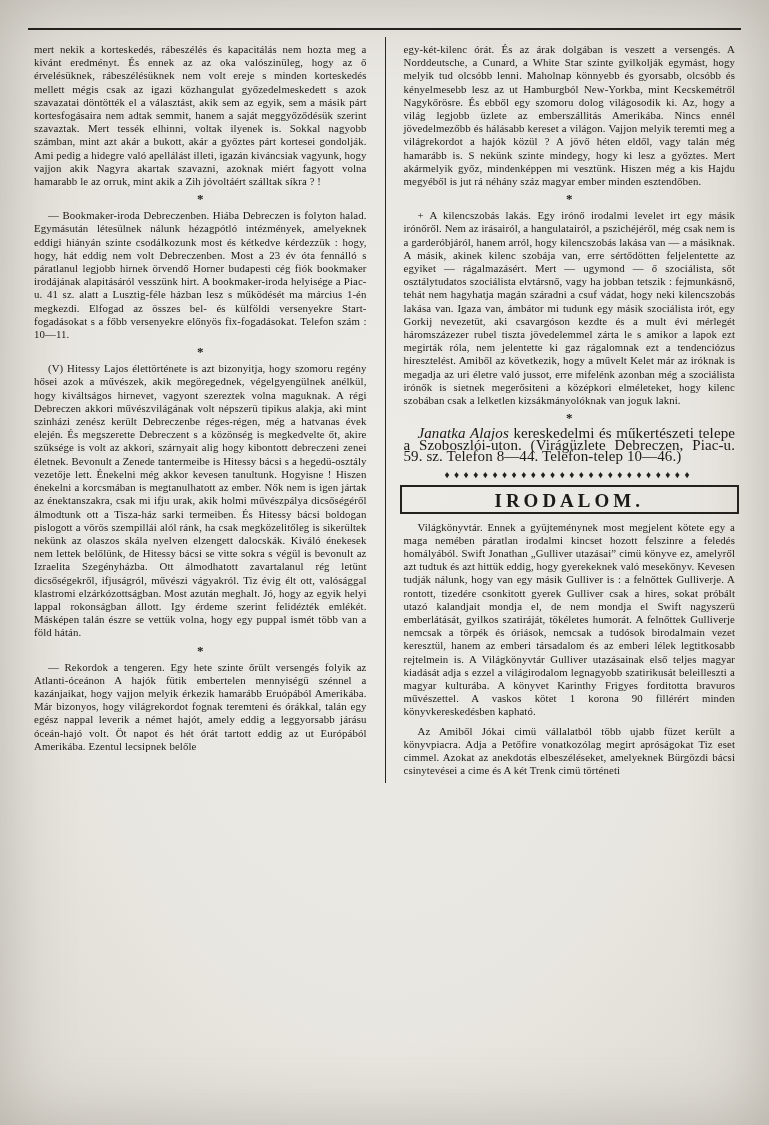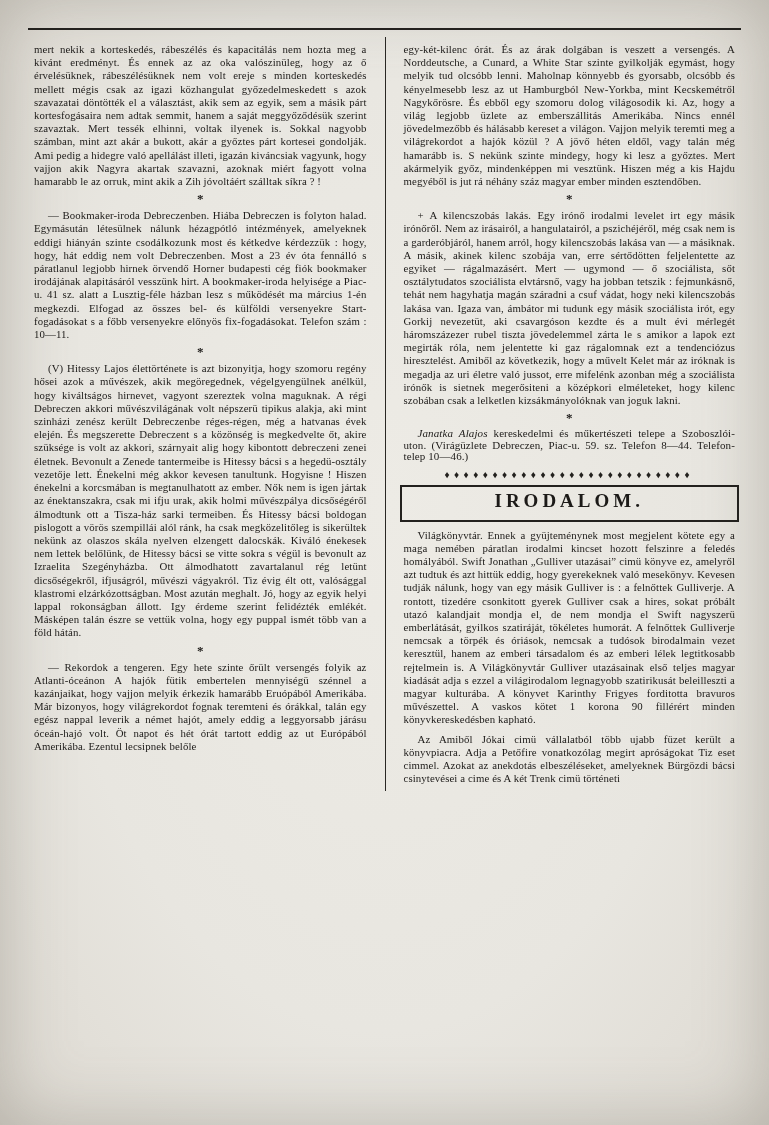--- a/index.html
+++ b/index.html
@@ -26,21 +26,21 @@
   .col-right{padding-left:12px;border-left:1.5px solid #2a2824;}
   .para{
     margin:6px;
     font-size:10.8px;
     line-height:13.2px;
     text-align:justify;
     text-indent:14px;
     letter-spacing:.1px;
   }
   .para.noindent{text-indent:0;}
-  .para.small{font-size:11px;line-height:11.4px;}
+  .para.small{font-size:15px;line-height:11.4px;}
   .lead.bold{font-weight:normal;}
   .lead.italic{font-style:italic;}
   .star{
     text-align:center;
     font-size:13px;
     line-height:9px;
     margin:3px 0 2px 0;
     font-weight:bold;
   }
   .ornament{
@@ -49,21 +49,21 @@
     letter-spacing:4.5px;
     line-height:12px;
     margin:5px 0 4px 0;
     color:#23211e;
     overflow:hidden;
     white-space:nowrap;
   }
   .heading-box{
     border:2px solid #23211e;
     margin:3px 2px 7px 2px;
-    padding:3px 0 8px 0;
+    padding:3px 0 0 0;
     text-align:center;
     font-size:19px;
     font-weight:bold;
     letter-spacing:4px;
   }
 </style>
 </head>
 <body>
 
 <div class="page">

